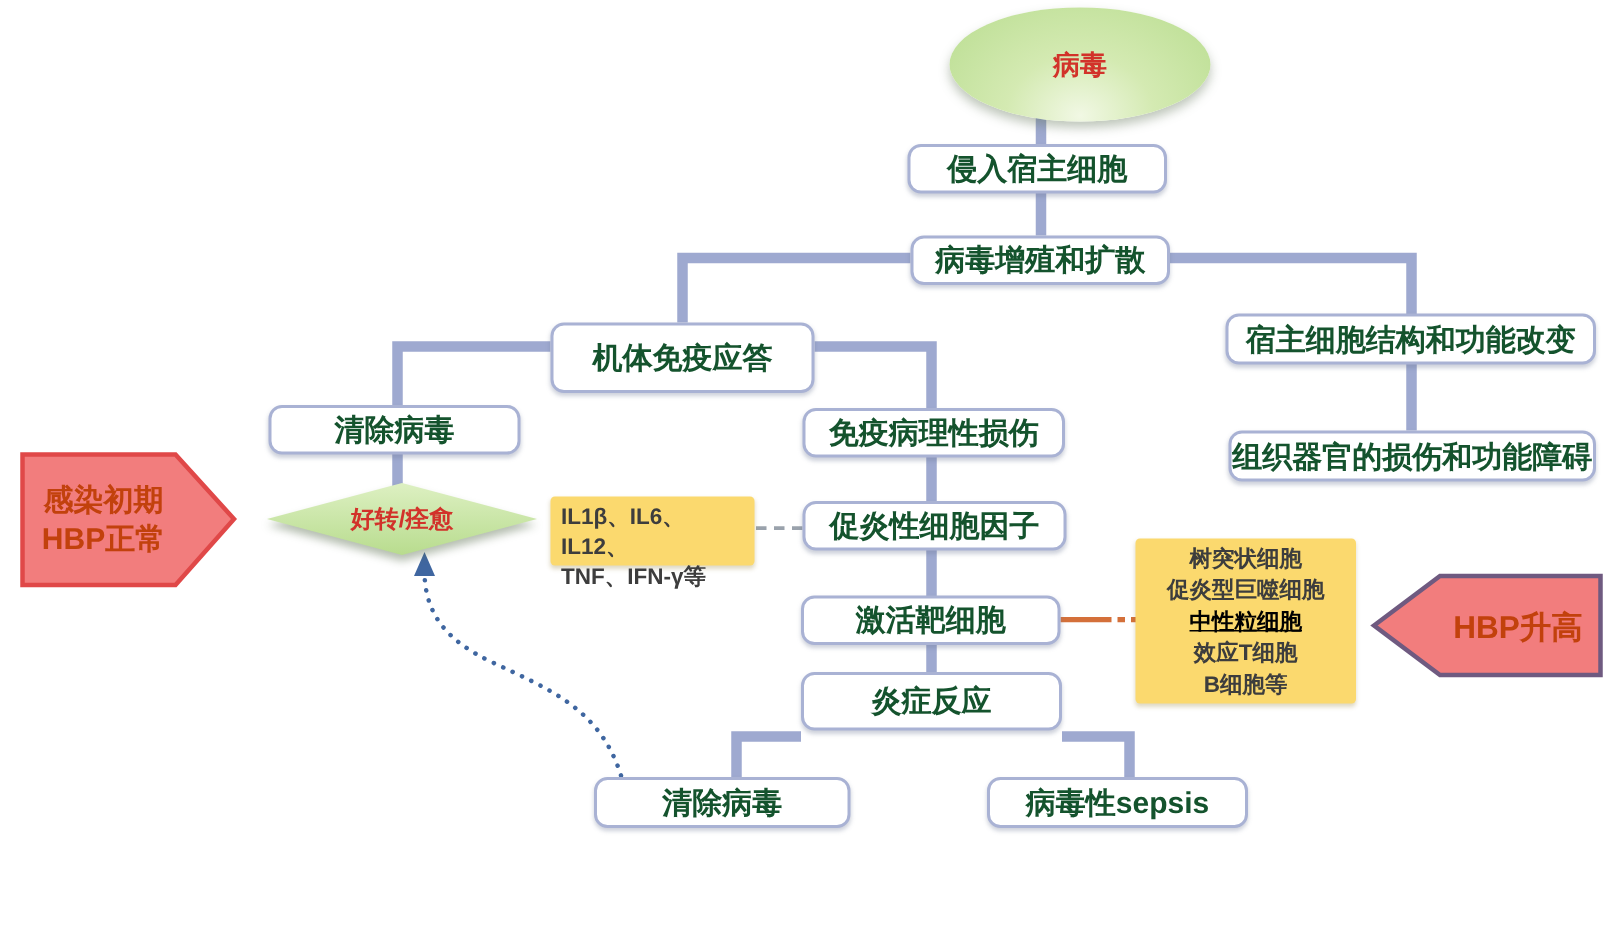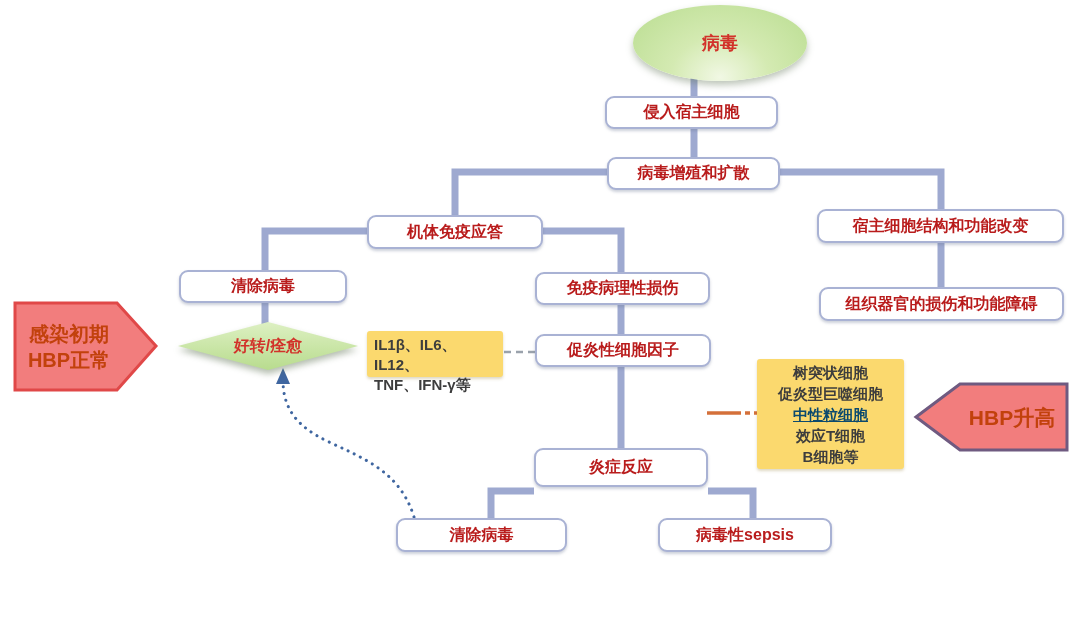--- a/index.html
+++ b/index.html
@@ -4,21 +4,21 @@
 <style>
   html,body{margin:0;padding:0;background:#fff;}
   #canvas{
     position:relative;width:1080px;height:629px;background:#ffffff;overflow:hidden;
     font-family:"Liberation Sans",sans-serif;
   }
   #wires{position:absolute;left:0;top:0;z-index:0;}
   .node{
     position:absolute;z-index:2;background:#ffffff;border:2px solid #a9b2d4;border-radius:9px;
     display:flex;align-items:center;justify-content:center;
-    color:#b91c1c;font-weight:bold;font-size:16px;box-sizing:border-box;
+    color:#14532d;font-weight:bold;font-size:20px;box-sizing:border-box;
     box-shadow:0 2px 3px rgba(110,120,150,.35);white-space:nowrap;
   }
   .ellipse{
     position:absolute;z-index:2;border-radius:50%;
     background:radial-gradient(ellipse at 50% 95%, #f1f8e4 0%, #d4eab2 40%, #b9dd90 100%);
     box-shadow:0 4px 7px rgba(90,110,80,.4);
     display:flex;align-items:center;justify-content:center;
     color:#d2322a;font-weight:bold;font-size:18px;
   }
   .diamond-wrap{position:absolute;z-index:2;filter:drop-shadow(0 4px 3px rgba(90,110,80,.45));}
@@ -28,21 +28,21 @@
     background:linear-gradient(to bottom,#ddf0c2,#b8dc8e);
     display:flex;align-items:center;justify-content:center;
     color:#d2322a;font-weight:bold;font-size:16px;
   }
   .note{
     position:absolute;z-index:2;background:#fbd96e;border-radius:3px;box-sizing:border-box;
     color:#3d3d3d;font-weight:600;box-shadow:0 2px 3px rgba(150,130,60,.3);
   }
   .note-cytokines{font-size:15px;line-height:20px;padding:4px 7px;}
   .note-cells{font-size:15px;line-height:21px;padding:3px 4px;text-align:center;}
-  .note-cells .hl{color:#0c4a6e;font-weight:bold;text-decoration:underline;}
+  .note-cells .hl{color:#000000;font-weight:bold;text-decoration:underline;}
   .tag{position:absolute;z-index:3;}
   .tag svg{position:absolute;left:0;top:0;overflow:visible;}
   .tag .tag-text{
     position:absolute;z-index:1;color:#c2410c;font-weight:bold;text-align:center;
     display:flex;flex-direction:column;align-items:center;justify-content:center;
   }
   .line2{display:block;}
 </style>
 </head>
 <body>
@@ -71,21 +71,21 @@
   </div>
 
   <div class="node" style="left:605px;top:96px;width:173px;height:33px;">
     <span>侵入宿主细胞</span>
   </div>
 
   <div class="node" style="left:607px;top:157px;width:173px;height:33px;">
     <span>病毒增殖和扩散</span>
   </div>
 
-  <div class="node" style="left:367px;top:215px;width:176px;height:34px;">
+  <div class="node" style="left:367px;top:215px;width:176px;height:47px;">
     <span>机体免疫应答</span>
   </div>
 
   <div class="node" style="left:817px;top:209px;width:247px;height:34px;">
     <span>宿主细胞结构和功能改变</span>
   </div>
 
   <div class="node" style="left:819px;top:287px;width:245px;height:34px;">
     <span>组织器官的损伤和功能障碍</span>
   </div>
@@ -101,20 +101,23 @@
   </div>
 
   <div class="node" style="left:535px;top:272px;width:175px;height:33px;">
     <span>免疫病理性损伤</span>
   </div>
 
   <div class="node" style="left:535px;top:334px;width:176px;height:33px;">
     <span>促炎性细胞因子</span>
   </div>
 
+  <div class="node" style="left:534px;top:397px;width:173px;height:33px;">
+    <span>激活靶细胞</span>
+  </div>
 
   <div class="node" style="left:534px;top:448px;width:174px;height:39px;">
     <span>炎症反应</span>
   </div>
 
   <div class="node" style="left:396px;top:518px;width:171px;height:34px;">
     <span>清除病毒</span>
   </div>
 
   <div class="node" style="left:658px;top:518px;width:174px;height:34px;">

